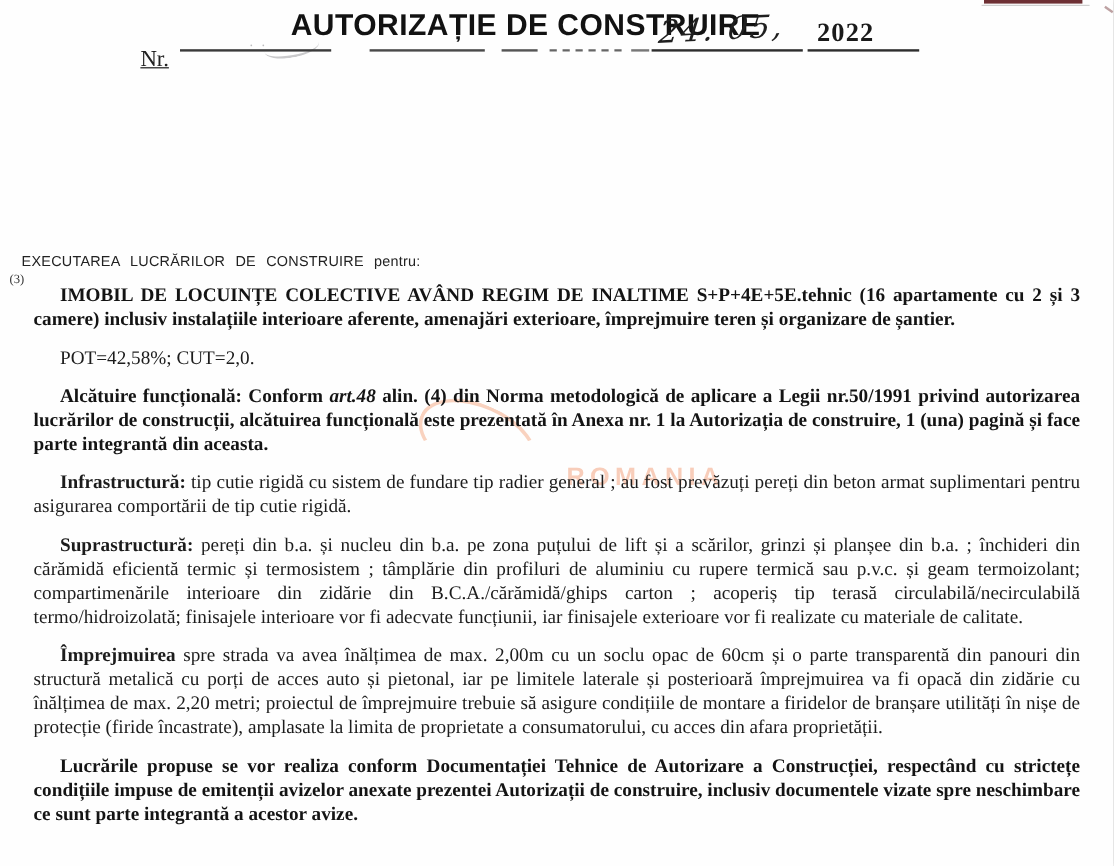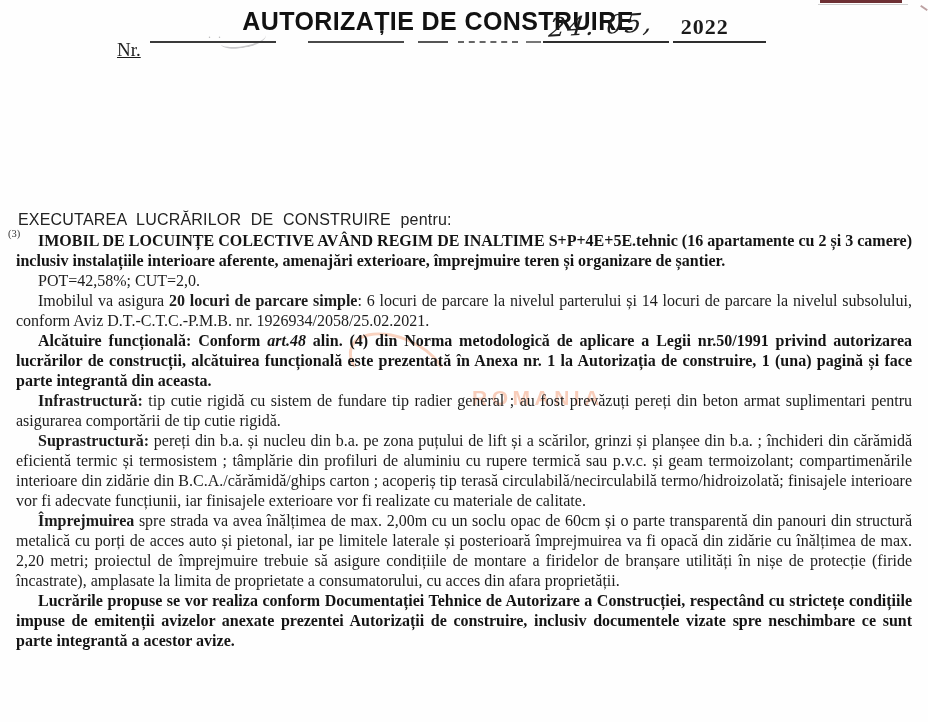--- a/index.html
+++ b/index.html
@@ -65,30 +65,30 @@
     letter-spacing:2px;
   }
   .year-seg{position:relative;width:93px;margin-left:4px;border-bottom-color:#2e2e2e;}
   .year{
     position:absolute;left:8px;bottom:1px;
     font-size:22px;font-weight:bold;color:#1a1a1a;letter-spacing:1px;
   }
   .content{position:relative;margin:141px 16px 0 16px;}
   .exec-heading{
     font-family:"Liberation Sans", sans-serif;
-    font-size:16px;color:#222;
+    font-size:12px;color:#222;
     letter-spacing:.2px;word-spacing:5px;
     margin:0 0 2px 2px;
   }
   .footnote{
     position:absolute;left:-8px;top:17px;
     font-size:10.5px;color:#333;
   }
   .para{
-    margin:0;
+    margin:12px;
     font-size:16px;line-height:20px;
     text-align:justify;text-indent:22px;
     color:#1c1c1c;
   }
   .para.bold{font-weight:bold;color:#141414;}
   .para .lead{font-weight:bold;}
   .para .it{font-style:italic;}
 </style>
 </head>
 <body>
@@ -126,21 +126,20 @@
     <div class="exec-heading">EXECUTAREA LUCRĂRILOR DE CONSTRUIRE pentru:</div>
     <span class="footnote">(3)</span>
 
     <p class="para bold"><span>IMOBIL DE LOCUINȚE COLECTIVE AVÂND REGIM DE INALTIME S+P+4E+5E.tehnic (16 apartamente cu 2 și 3 camere) inclusiv instalațiile interioare aferente, amenajări exterioare, împrejmuire teren și organizare de șantier.</span></p>
 
 
 
 
     <p class="para"><span>POT=42,58%; CUT=2,0.</span></p>
 
-    <p class="para"><span>Imobilul va asigura </span><span class="lead">20 locuri de parcare simple</span><span>: 6 locuri de parcare la nivelul parterului și 14 locuri de parcare la nivelul subsolului, conform Aviz D.T.-C.T.C.-P.M.B. nr. 1926934/2058/25.02.2021.</span></p>
 
     <p class="para bold"><span>Alcătuire funcțională: Conform </span><span class="it">art.48</span><span> alin. (4) din Norma metodologică de aplicare a Legii nr.50/1991 privind autorizarea lucrărilor de construcții, alcătuirea funcțională este prezentată în Anexa nr. 1 la Autorizația de construire, 1 (una) pagină și face parte integrantă din aceasta.</span></p>
 
     <p class="para"><span class="lead">Infrastructură:</span><span> tip cutie rigidă cu sistem de fundare tip radier general ; au fost prevăzuți pereți din beton armat suplimentari pentru asigurarea comportării de tip cutie rigidă.</span></p>
 
     <p class="para"><span class="lead">Suprastructură:</span><span> pereți din b.a. și nucleu din b.a. pe zona puțului de lift și a scărilor, grinzi și planșee din b.a. ; închideri din cărămidă eficientă termic și termosistem ; tâmplărie din profiluri de aluminiu cu rupere termică sau p.v.c. și geam termoizolant; compartimenările interioare din zidărie din B.C.A./cărămidă/ghips carton ; acoperiș tip terasă circulabilă/necirculabilă termo/hidroizolată; finisajele interioare vor fi adecvate funcțiunii, iar finisajele exterioare vor fi realizate cu materiale de calitate.</span></p>
 
     <p class="para"><span class="lead">Împrejmuirea</span><span> spre strada va avea înălțimea de max. 2,00m cu un soclu opac de 60cm și o parte transparentă din panouri din structură metalică cu porți de acces auto și pietonal, iar pe limitele laterale și posterioară împrejmuirea va fi opacă din zidărie cu înălțimea de max. 2,20 metri; proiectul de împrejmuire trebuie să asigure condițiile de montare a firidelor de branșare utilități în nișe de protecție (firide încastrate), amplasate la limita de proprietate a consumatorului, cu acces din afara proprietății.</span></p>
 
     <p class="para bold"><span>Lucrările propuse se vor realiza conform Documentației Tehnice de Autorizare a Construcției, respectând cu strictețe condițiile impuse de emitenții avizelor anexate prezentei Autorizații de construire, inclusiv documentele vizate spre neschimbare ce sunt parte integrantă a acestor avize.</span></p>

